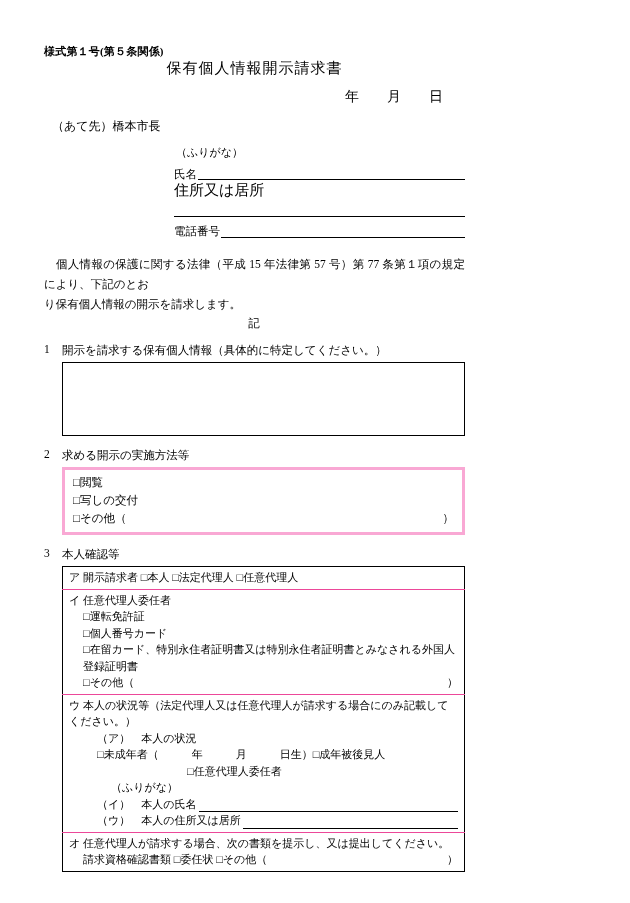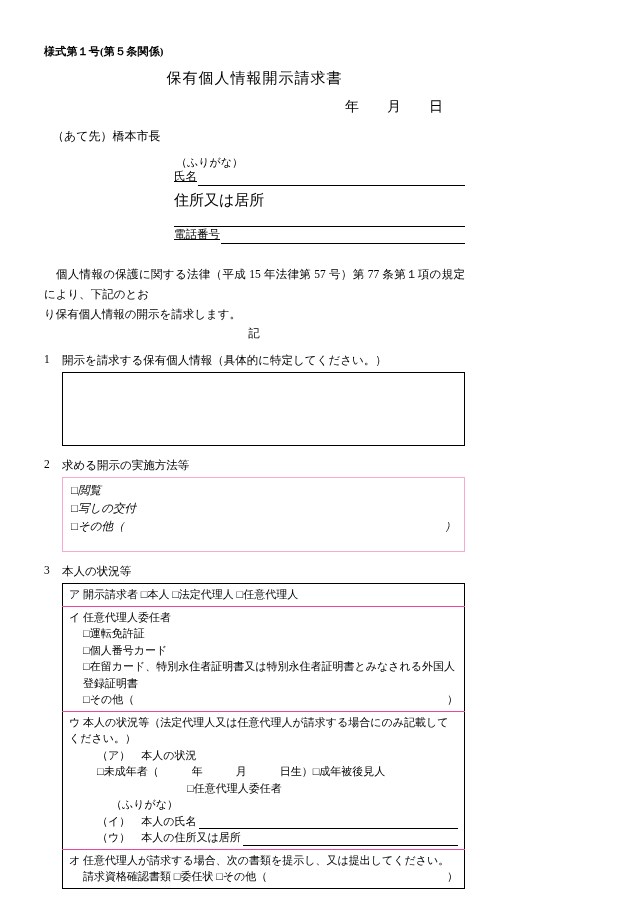--- a/index.html
+++ b/index.html
@@ -23,21 +23,20 @@
     padding: 44px 44px 20px 44px;
   }
   .form-no {
     font-size: 11px;
     font-weight: bold;
     letter-spacing: 0.2px;
   }
   .doc-title {
     text-align: center;
     font-size: 15px;
-    margin-top: 10px;
     letter-spacing: 1px;
   }
   .date-line {
     margin-top: 10px;
     font-size: 14px;
     text-align: right;
     padding-right: 22px;
     letter-spacing: 0px;
   }
   .date-line span { display: inline-block; }
@@ -53,24 +52,23 @@
     padding-left: 130px;
     font-size: 11.5px;
   }
   .furigana {
     font-size: 11px;
     margin-bottom: 1px;
     padding-left: 2px;
   }
   .field-row {
     display: flex;
-    align-items: flex-start;
+    align-items: flex-end;
     margin-bottom: 2px;
     height: 19px;
-    text-decoration: underline;
   }
   .field-label {
     white-space: nowrap;
     font-size: 11.5px;
     line-height: 1;
   }
   .field-rule {
     flex: 1;
     border-bottom: 1px solid #000;
     height: 14px;
@@ -111,26 +109,25 @@
   }
   .sec-num { width: 18px; flex: 0 0 18px; }
   .big-box {
     margin-left: 18px;
     border: 1px solid #000;
     height: 72px;
     margin-top: 4px;
   }
   .method-box {
     margin-left: 18px;
-    border: 1px solid #f9a8d4;
-    padding: 4px 8px 16px 8px;
+    border: 3px solid #f9a8d4;
+    padding: 4px 8px 5px 8px;
     margin-top: 4px;
     font-size: 11.5px;
     line-height: 1.55;
-    font-style: italic;
   }
   .method-row { display: flex; }
   .method-row .grow { flex: 1; }
   .method-row .paren-r { text-align: right; }
   .ident-table {
     margin-left: 18px;
     margin-top: 4px;
     border: 1px solid #000;
     border-collapse: collapse;
     width: calc(100% - 18px);
@@ -209,21 +206,21 @@
       <div class="method-row">
         <span class="grow">□その他（</span>
         <span class="paren-r">）</span>
       </div>
     </div>
   </div>
 
   <div class="section">
     <div class="sec-head">
       <span class="sec-num">3</span>
-      <span>本人の状況等</span>
+      <span>本人確認等</span>
     </div>
 
     <table class="ident-table">
       <tbody>
           <tr>
         <td>ア 開示請求者 □本人 □法定代理人 □任意代理人</td>
       </tr>
       <tr>
         <td>
           <div>イ 任意代理人委任者</div>

